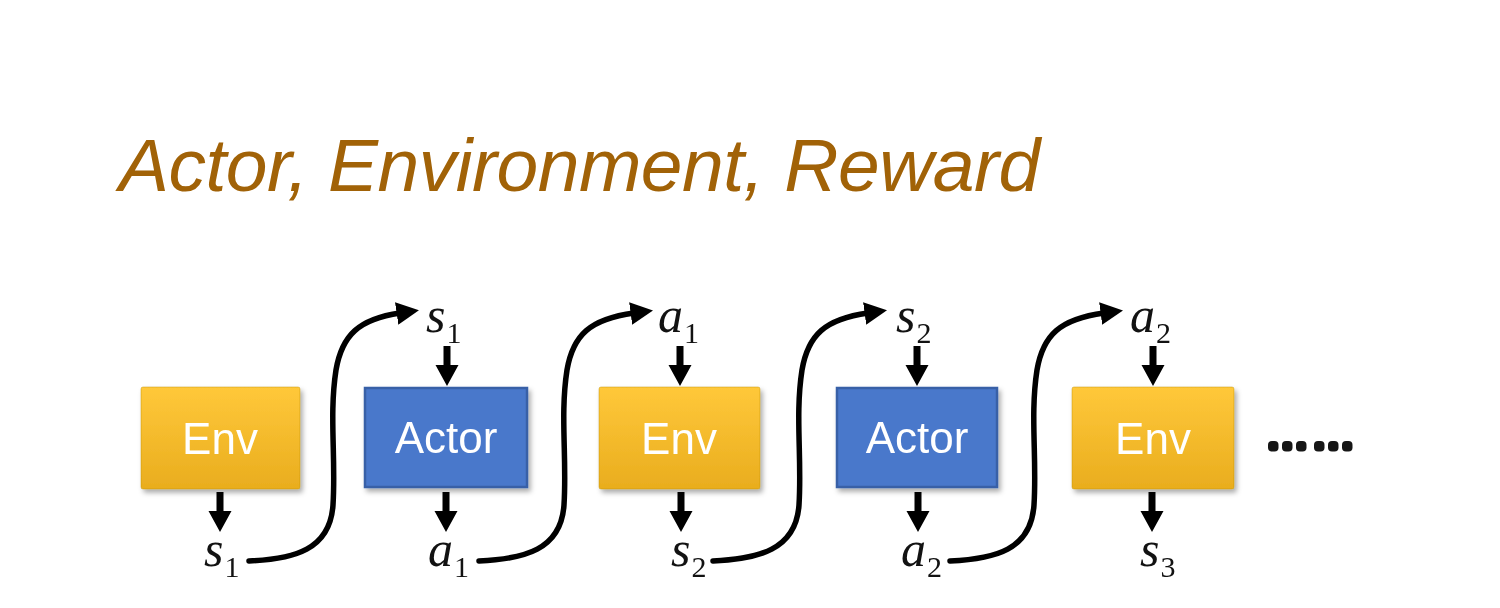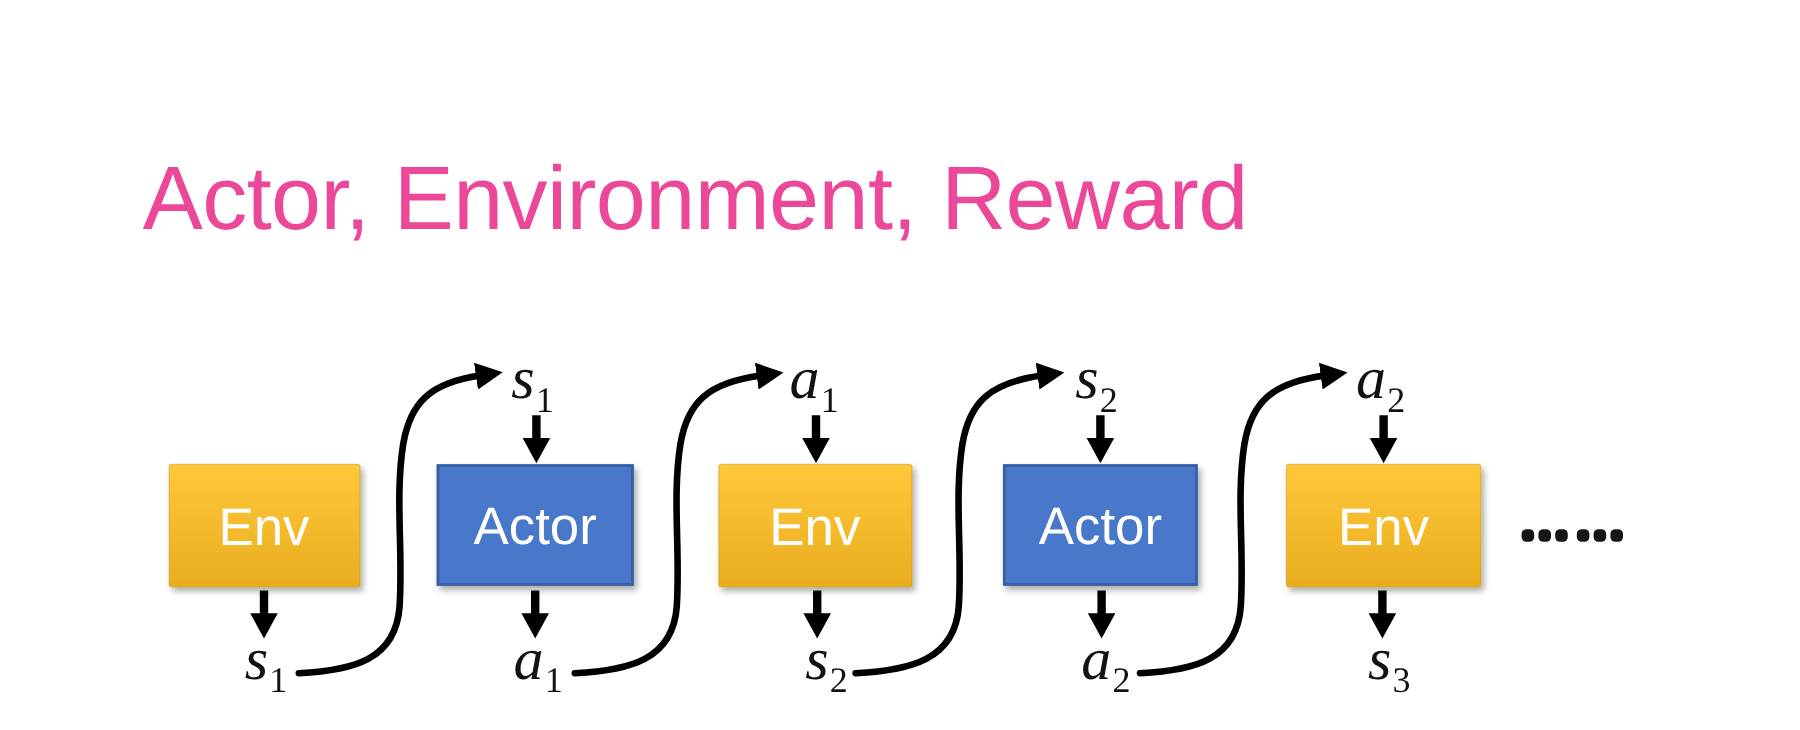--- a/index.html
+++ b/index.html
@@ -11,22 +11,23 @@
     font-family:"Liberation Sans", sans-serif;
   }
   .slide-title{
     position:absolute;
     left:119px;top:122px;
     margin:0;
     font-family:"Liberation Sans", sans-serif;
     font-weight:400;
     font-size:75px;
     letter-spacing:-0.5px;
-    color:#ec4899;
+    color:#a16207;
     white-space:nowrap;
+    font-style:italic;
   }
   svg.diagram{position:absolute;left:0;top:0;}
   .box-label{
     font-family:"Liberation Sans", sans-serif;
     font-size:44px;
     fill:var(--text-on-box,#fff);
   }
   .math-label{
     font-family:"Liberation Serif", serif;
     font-style:italic;

